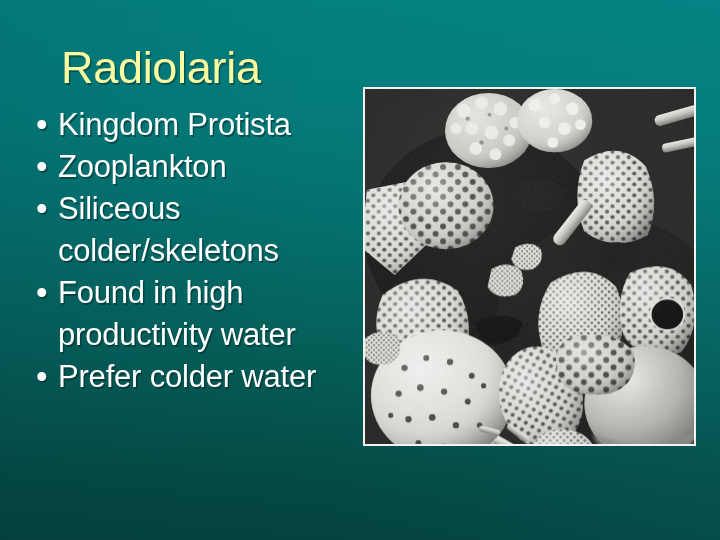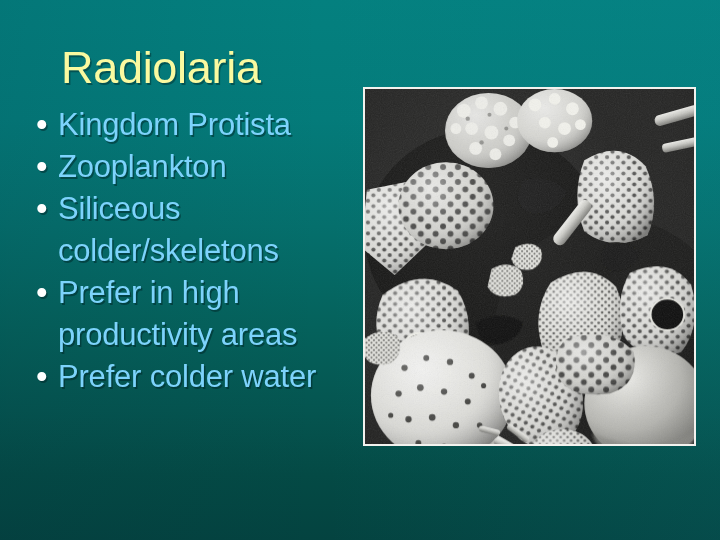--- a/index.html
+++ b/index.html
@@ -70,21 +70,21 @@
     font-size: 33px;
     line-height: 42px;
     color: #ffffff;
     text-align: left;
     text-shadow: 1.5px 1.5px 0 rgba(0,35,38,0.5);
   }
   .bullet-text {
     flex: 1 1 auto;
     font-size: 31px;
     line-height: 42px;
-    color: #7dd3fc;
+    color: #ffffff;
     letter-spacing: -0.2px;
     text-shadow: 1.5px 1.5px 0 rgba(0,35,38,0.5);
   }
 
   
   #photo-frame {
     position: absolute;
     left: 363px;
     top: 87px;
     width: 333px;
@@ -117,21 +117,21 @@
     <div class="bullet-row">
       <span class="bullet-dot">•</span>
       <span class="bullet-text">Zooplankton</span>
     </div>
     <div class="bullet-row">
       <span class="bullet-dot">•</span>
       <span class="bullet-text">Siliceous colder/skeletons</span>
     </div>
     <div class="bullet-row">
       <span class="bullet-dot">•</span>
-      <span class="bullet-text">Prefer in high productivity areas</span>
+      <span class="bullet-text">Found in high productivity water</span>
     </div>
     <div class="bullet-row">
       <span class="bullet-dot">•</span>
       <span class="bullet-text">Prefer colder water</span>
     </div>
   </div>
 
   <div id="photo-frame">
     <svg viewBox="0 0 333 359" preserveAspectRatio="none">
       <defs>

